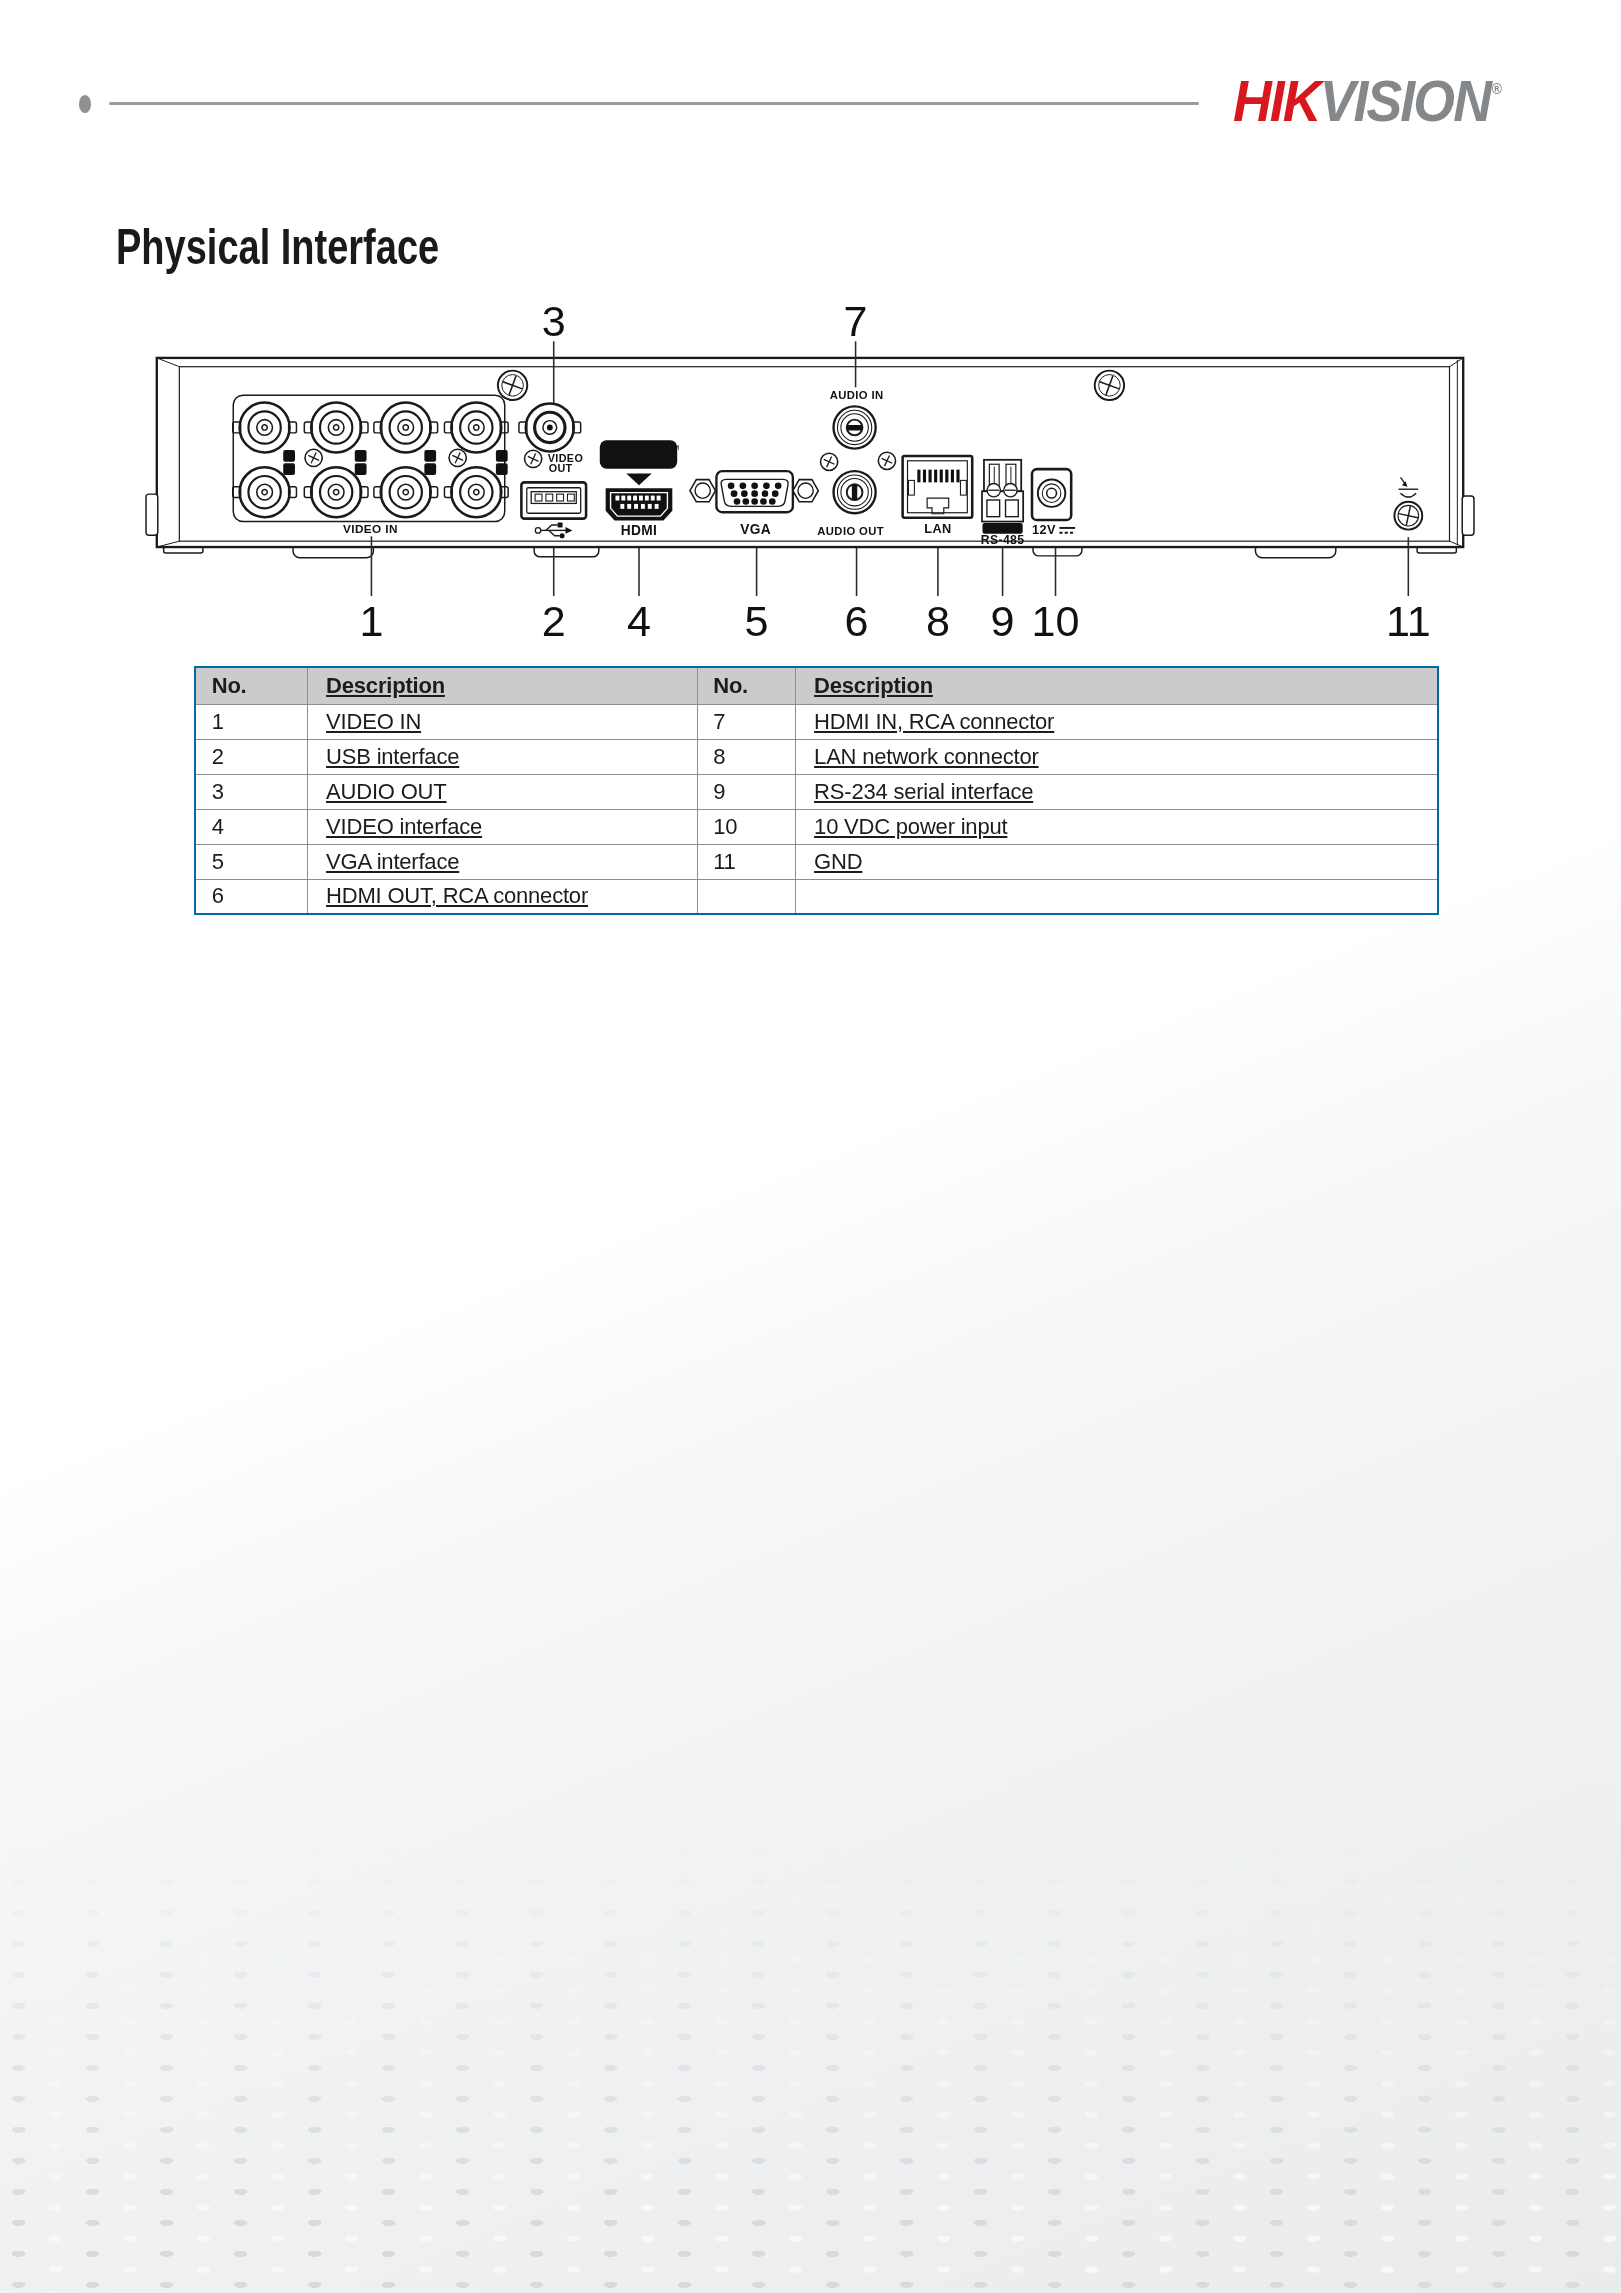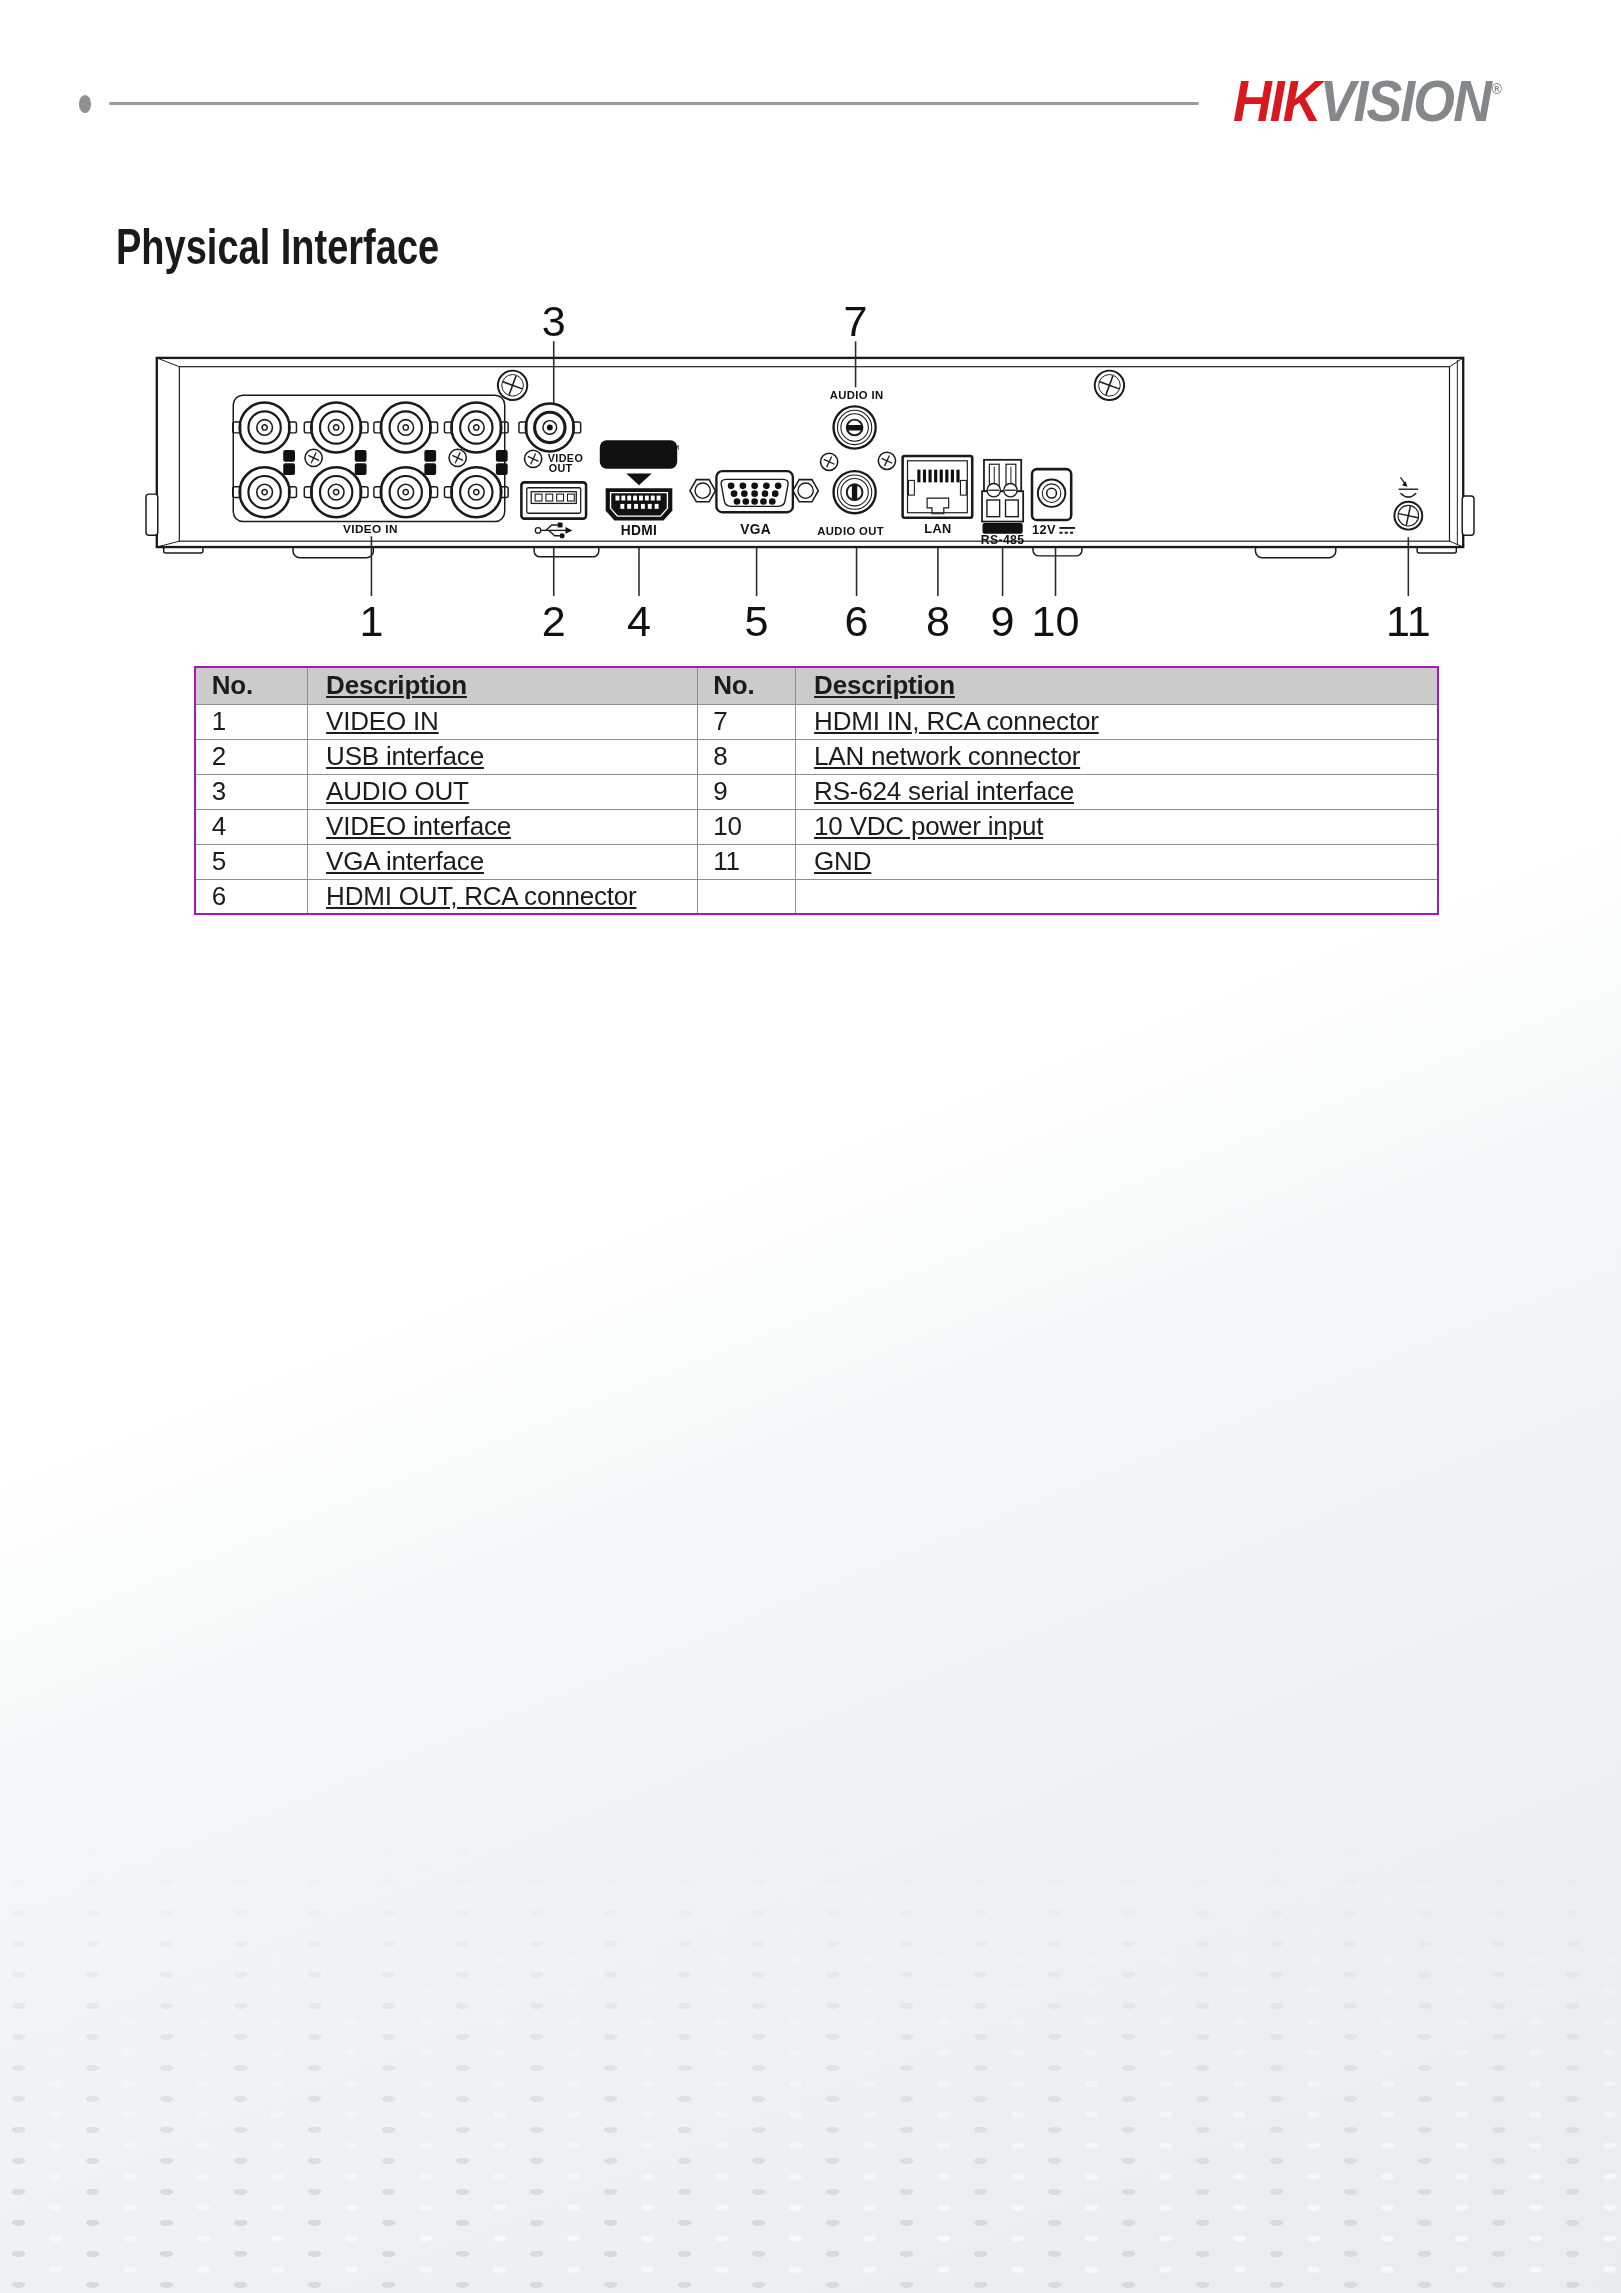--- a/index.html
+++ b/index.html
@@ -53,22 +53,22 @@
   }
   
   svg.diagram{position:absolute;left:0;top:0;}
   svg.diagram text{font-family:"Liberation Sans", sans-serif;fill:#111;}
   .plabel{font-weight:bold;letter-spacing:.4px;}
   .callout{font-size:44px;font-weight:400;fill:#2b2b2b;}
   
   table.spec{
     position:absolute;left:194px;top:666px;width:1243px;
     border-collapse:collapse;table-layout:fixed;
-    border:2px solid #a21caf;
-    font-size:26px;color:#1c1c1c;letter-spacing:-0.2px;
+    border:2px solid #0369a1;
+    font-size:22px;color:#1c1c1c;letter-spacing:-0.2px;
   }
   table.spec th,table.spec td{
     border:1px solid #8f8f8f;text-align:left;vertical-align:middle;
     padding:0 5.9px 0 15.7px;overflow:hidden;white-space:nowrap;
   }
   table.spec td.desc,table.spec th.desc{padding-left:18.6px;text-decoration:underline;}
   table.spec tr{height:35px;}
   table.spec tr.hd{height:37px;}
   table.spec tr.hd th{background:#cbcbcb;font-weight:bold;}
 </style>
@@ -397,21 +397,21 @@
   <tr>
     <td>2</td>
         <td class="desc">USB interface</td>
     <td>8</td>
         <td class="desc">LAN network connector</td>
   </tr>
   <tr>
     <td>3</td>
         <td class="desc">AUDIO OUT</td>
     <td>9</td>
-        <td class="desc">RS-624 serial interface</td>
+        <td class="desc">RS-234 serial interface</td>
   </tr>
   <tr>
     <td>4</td>
         <td class="desc">VIDEO interface</td>
     <td>10</td>
         <td class="desc">10 VDC power input</td>
   </tr>
   <tr>
     <td>5</td>
         <td class="desc">VGA interface</td>

